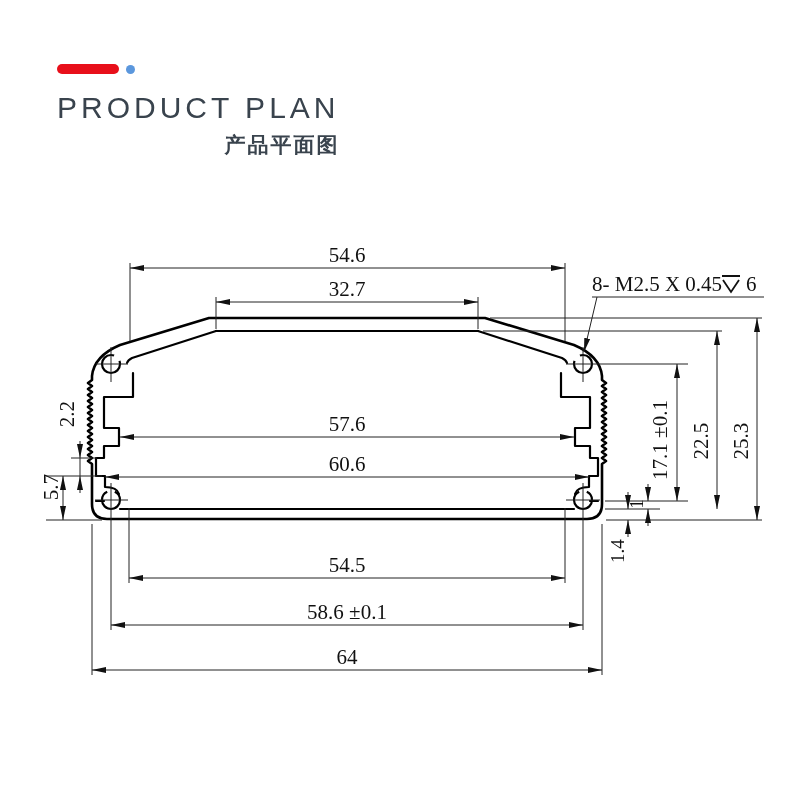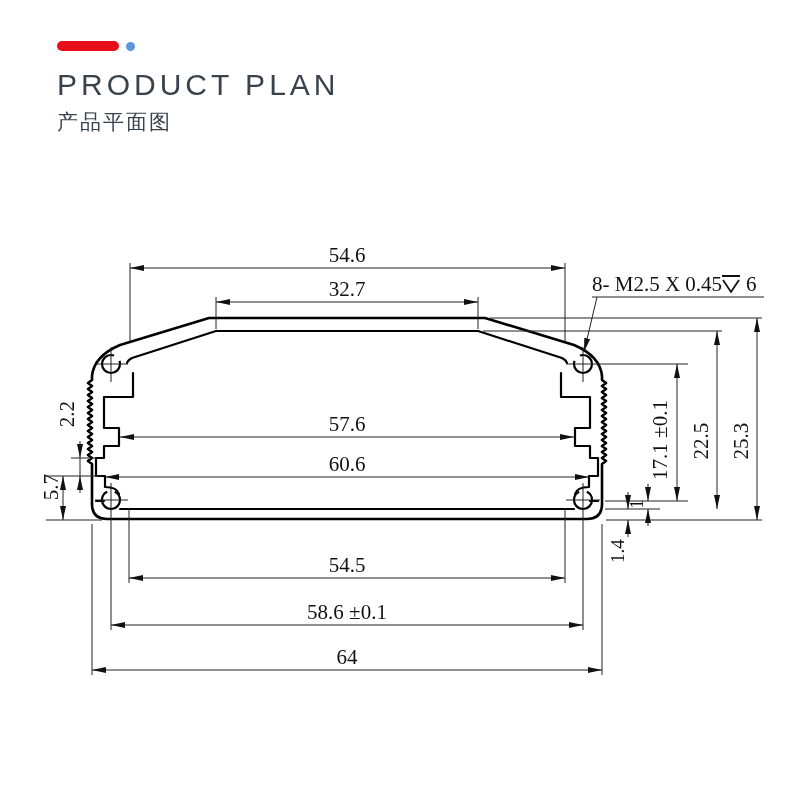--- a/index.html
+++ b/index.html
@@ -1,24 +1,24 @@
 <!DOCTYPE html>
 <html><head>
 <meta charset="utf-8">
 <style>
   html,body{margin:0;padding:0;}
   body{width:800px;height:800px;background:#ffffff;position:relative;overflow:hidden;
        font-family:"Liberation Sans",sans-serif;}
   
-  .hdr{position:absolute;left:57px;top:40px;}
+  .hdr{position:absolute;left:57px;top:63px;text-align:right;}
   .accent-row{display:flex;align-items:center;gap:7px;height:12px;}
   .accent-bar{width:62px;height:10px;border-radius:5px;background:#e80f1a;}
   .accent-dot{width:9px;height:9px;border-radius:50%;background:#5b97dd;}
   .title{margin-top:16px;font-size:30px;letter-spacing:4px;color:#39434d;font-weight:400;}
-  .subtitle{margin-top:6px;font-size:21px;letter-spacing:2px;color:#39434d;font-weight:400;}
+  .subtitle{margin-top:6px;font-size:21px;letter-spacing:2px;color:#39434d;font-weight:700;}
   
   svg{position:absolute;left:0;top:0;}
   .prof{stroke:#000;stroke-width:2.6;fill:none;stroke-linejoin:round;stroke-linecap:round;}
   .inner{stroke:#000;stroke-width:2.2;fill:none;stroke-linejoin:round;stroke-linecap:round;}
   .thin{stroke:#222;stroke-width:1;fill:none;}
   .dimtxt{font-family:"Liberation Serif",serif;font-size:21px;fill:#111;}
   .dimtxt.small{font-size:19px;}
 </style>
 </head>
 <body>

